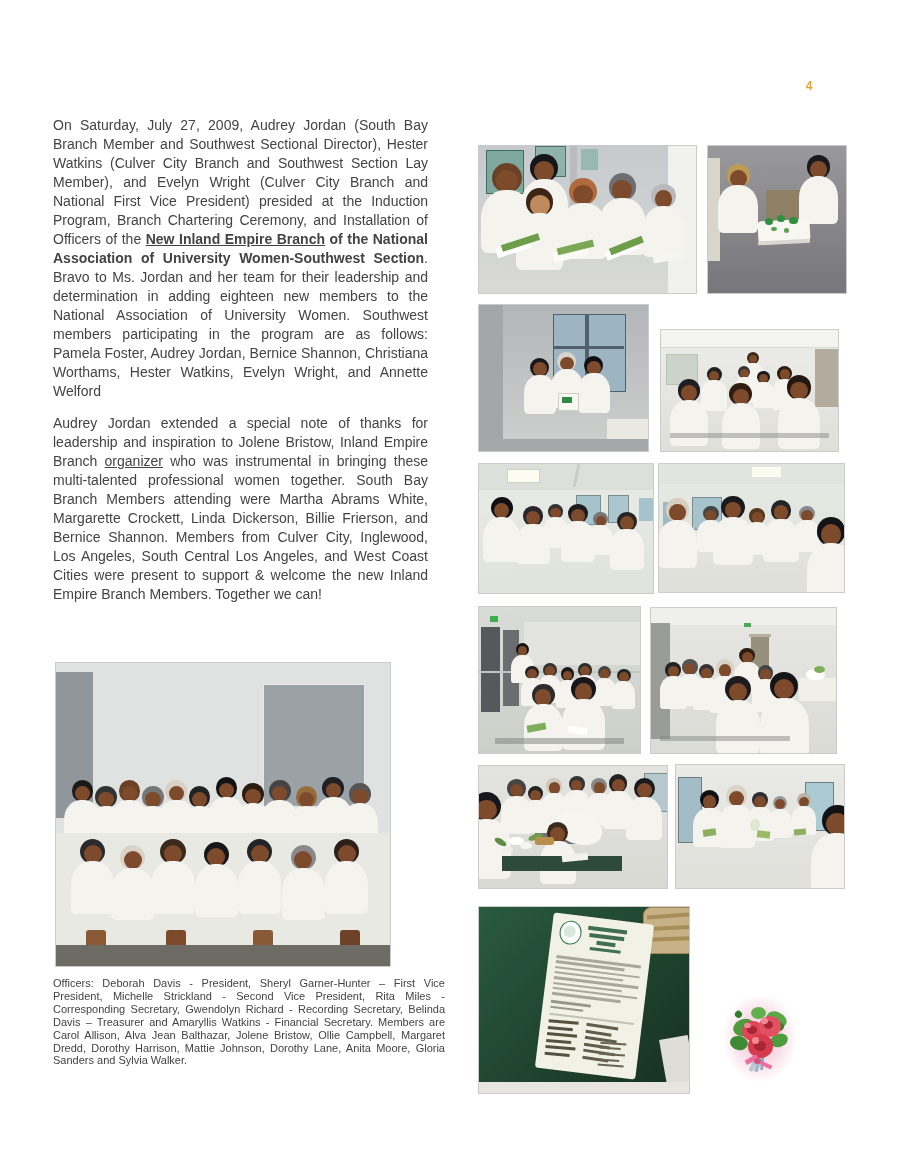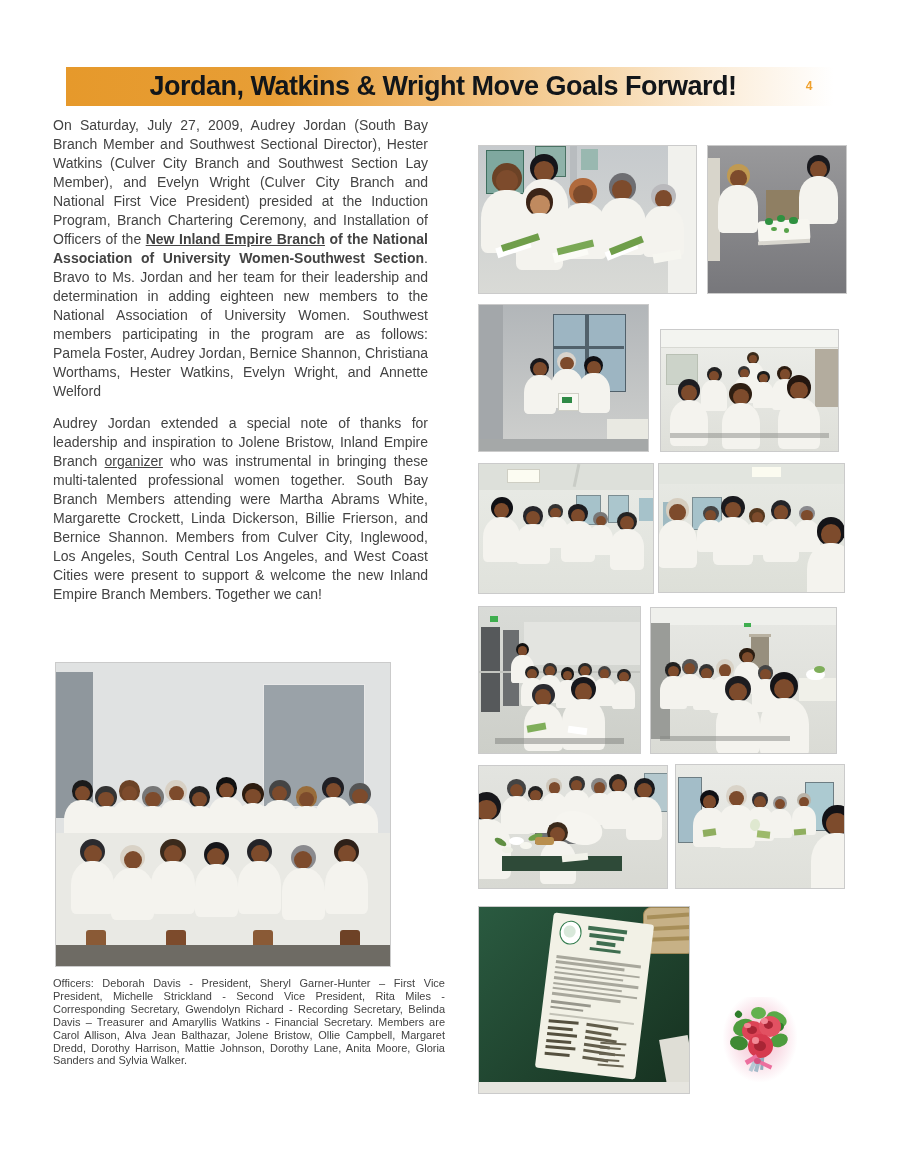--- a/index.html
+++ b/index.html
@@ -32,23 +32,20 @@
   #photo-8{left:650px;top:607px;width:185px;height:145px;}
   #photo-9{left:478px;top:765px;width:188px;height:122px;}
   #photo-10{left:675px;top:764px;width:168px;height:123px;}
   #photo-11{left:478px;top:906px;width:210px;height:186px;}
   #photo-12{left:723px;top:997px;width:74px;height:85px;border:none;background:transparent;}
 </style>
 </head>
 <body>
 
 <div class="page">
-  <div class="banner">
-    <h1>Jordan, Watkins &amp; Wright Move Goals Forward!</h1>
-  </div>
   <div class="page-number">4</div>
 
   <div class="article">
     <p><span>On Saturday, July 27, 2009, Audrey Jordan (South Bay Branch Member and Southwest Sectional Director), Hester Watkins (Culver City Branch and Southwest Section Lay Member), and Evelyn Wright (Culver City Branch and National First Vice President) presided at the Induction Program, Branch Chartering Ceremony, and Installation of Officers of the </span><span class="b u">New Inland Empire Branch</span><span class="b"> of the National Association of University Women-Southwest Section</span><span>.  Bravo to Ms. Jordan and her team for their leadership and determination in adding eighteen new members to the National Association of University Women.  Southwest members participating in the program are as follows:  Pamela Foster, Audrey Jordan, Bernice Shannon, Christiana Worthams, Hester Watkins, Evelyn Wright, and Annette Welford</span></p>
     <p><span>Audrey Jordan extended a special note of thanks for leadership and inspiration to Jolene Bristow, Inland Empire Branch </span><span class="u">organizer</span><span> who was instrumental in bringing these multi-talented professional women together. South Bay Branch Members attending were Martha Abrams White, Margarette Crockett, Linda Dickerson, Billie Frierson, and Bernice Shannon.  Members from Culver City, Inglewood, Los Angeles, South Central Los Angeles, and West Coast Cities were present to support &amp; welcome the new Inland Empire Branch Members. Together we can!</span></p>
   </div>
 
   <div class="photo" id="photo-0" aria-label="Group portrait of new Inland Empire Branch members in white, two rows" style="background: linear-gradient(rgb(194, 198, 201) 0%, rgb(214, 216, 216) 55%, rgb(201, 201, 197) 100%);">
       <div class="shape" style="left: 0%; top: 0%; width: 100%; height: 62%; background: rgb(224, 226, 226); border-radius: 0px;"></div>
       <div class="shape" style="left: 0%; top: 3%; width: 11%; height: 48%; background: rgb(143, 151, 157); border-radius: 0px;"></div>

